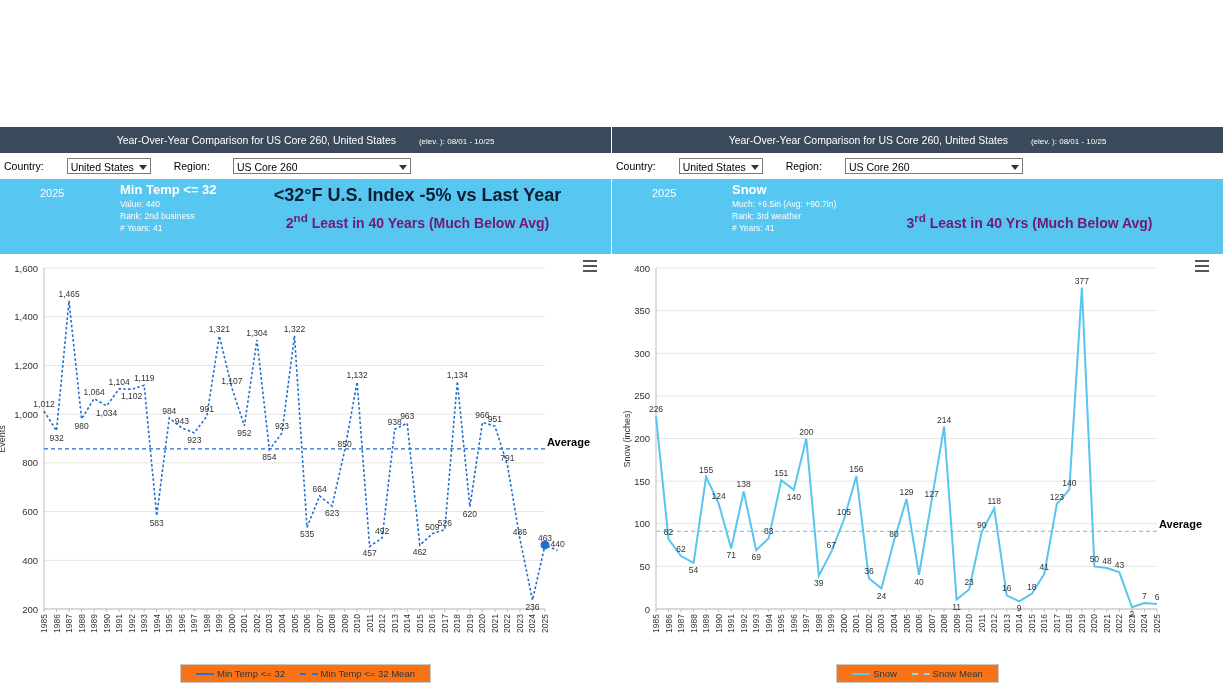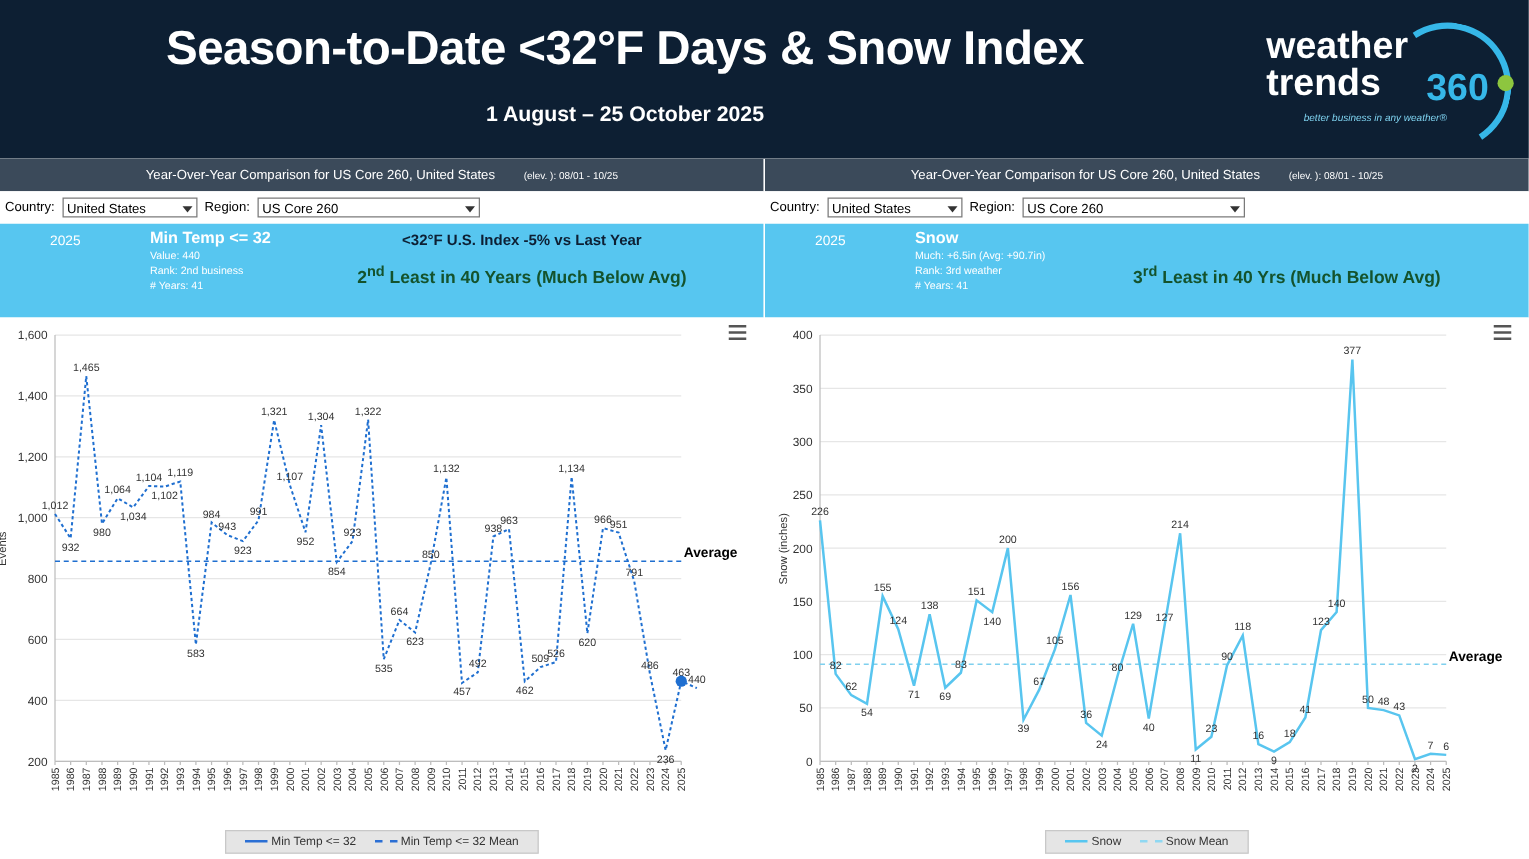--- a/index.html
+++ b/index.html
@@ -25,72 +25,58 @@
   .panel{position:absolute;top:127px;width:611px;height:560px;background:#ffffff;overflow:hidden;}
   .panel.left{left:0;}
   .panel.right{left:612px;}
   .panel-divider{position:absolute;left:611px;top:127px;width:1px;height:560px;background:#ffffff;}
 
   .yoy-bar{position:absolute;left:0;top:0;width:100%;height:26px;background:#3b4a5a;color:#ffffff;
     font-size:10.5px;text-align:center;line-height:26px;}
   .yoy-bar .sm{font-size:8px;padding-left:20px;}
 
   .selector-row{position:absolute;left:0;top:26px;width:100%;height:26px;background:#ffffff;
-    font-size:10.5px;color:#000;display:flex;align-items:center;gap:6px;padding-left:4px;box-sizing:border-box;}
+    font-size:10.5px;color:#000;display:flex;align-items:center;gap:23px;padding-left:4px;box-sizing:border-box;}
   .selector-row .lbl{font-size:10.5px;}
   .sel{border:1px solid #7a7a7a;background:#fff;height:16px;line-height:16px;font-size:10.5px;
     padding:0 14px 0 3px;position:relative;box-sizing:border-box;display:inline-block;}
   .sel:after{content:"";position:absolute;right:3px;top:6px;border-left:4px solid transparent;
     border-right:4px solid transparent;border-top:5px solid #333;}
-  .sel.country{width:108px;}
+  .sel.country{width:84px;}
   .sel.region{width:178px;}
 
   .blue-band{position:absolute;left:0;top:52px;width:100%;height:75px;background:#57c6f0;}
   .band-year{position:absolute;left:40px;top:8px;color:#ffffff;font-size:11px;}
   .band-stats{position:absolute;left:120px;top:2px;width:120px;color:#ffffff;font-size:8.5px;line-height:12px;}
   .band-stats .big{font-size:13px;font-weight:bold;line-height:17px;}
   .band-head{position:absolute;left:228px;top:6px;right:4px;text-align:center;color:#0d1f33;
-    font-size:12px;font-weight:bold;}
-  .band-head2{position:absolute;left:228px;top:32px;right:4px;text-align:center;color:#14532d;
+    font-size:18px;font-weight:bold;}
+  .band-head2{position:absolute;left:228px;top:32px;right:4px;text-align:center;color:#701a75;
     font-size:14px;font-weight:bold;}
 
   .chart-area{position:absolute;left:0;top:127px;width:100%;height:433px;background:#ffffff;}
   .hamburger{position:absolute;right:14px;top:6px;width:14px;height:12px;}
   .hamburger span{display:block;height:2px;background:#555;margin-bottom:3px;}
 
   .ylabel{position:absolute;transform:rotate(-90deg);font-size:9px;color:#333;}
 
   .legend{position:absolute;bottom:4px;left:0;width:100%;text-align:center;}
-  .legend-box{display:inline-block;border:1px solid #c8c8c8;padding:3px 9px;font-size:9.5px;color:#333;background:#e5e5e5;}
+  .legend-box{display:inline-block;border:1px solid #c8c8c8;padding:3px 9px;font-size:9.5px;color:#333;background:#f97316;}
   .legend-item{display:inline-block;margin:0 6px;}
   .lg-solid{display:inline-block;width:18px;height:0;border-top:2px solid #2b6fd4;vertical-align:middle;margin-right:3px;}
   .lg-solid.cy{border-top-color:#57c6f0;}
   .lg-dash{display:inline-block;width:18px;height:0;border-top:2px dashed #2b6fd4;vertical-align:middle;margin-right:3px;}
   .lg-dash.cy{border-top-color:#8fd8f2;}
   svg{display:block;}
 </style>
 </head>
 <body>
 
 <div class="page">
 
-  <div class="header">
-    <div class="header-title">Season-to-Date &lt;32°F Days &amp; Snow Index</div>
-    <div class="header-sub">1 August – 25 October 2025</div>
-    <div class="logo">
-      <div class="logo-swoosh"></div>
-      <div class="logo-dot"></div>
-      <div class="logo-text">
-        <span>weather</span><br>
-        <span class="l2">trends</span>
-      </div>
-      <div class="logo-360">360</div>
-      <div class="logo-tag">better business in any weather®</div>
-    </div>
-  </div>
 
   <div class="panel left">
 
     <div class="yoy-bar">
       <span>Year-Over-Year Comparison for US Core 260, United States</span>
       <span class="sm">(elev. ): 08/01 - 10/25</span>
     </div>
 
     <div class="selector-row">
       <span class="lbl">Country:</span>

